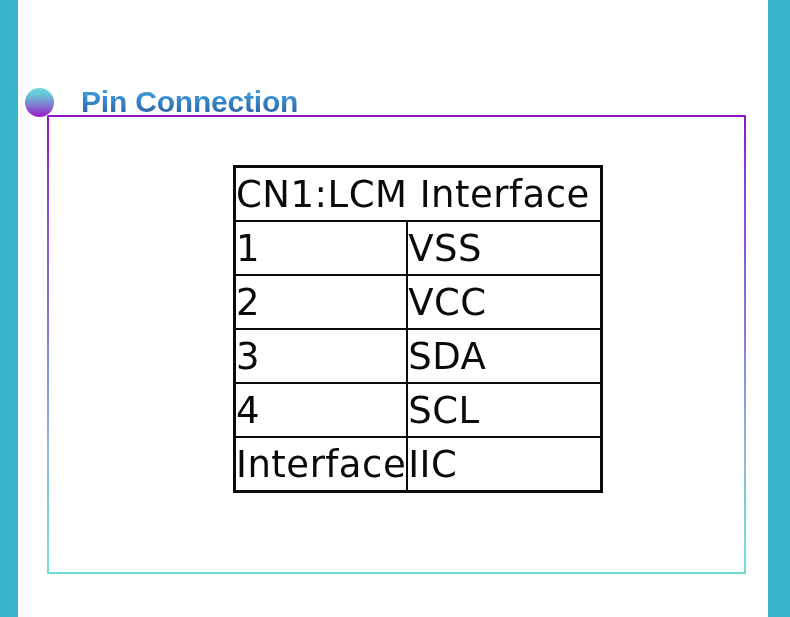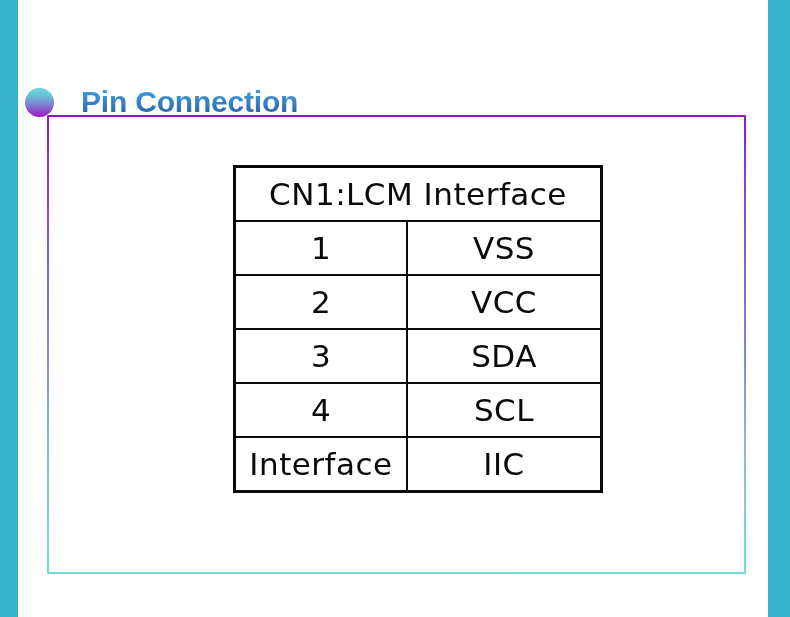--- a/index.html
+++ b/index.html
@@ -92,25 +92,25 @@
     top: 48px;
   }
   table.pin-table {
     border-collapse: collapse;
     border: 3px solid #0a0a0a;
     background: #ffffff;
     table-layout: fixed;
   }
   table.pin-table td {
     border: 2px solid #0a0a0a;
-    text-align: center;
+    text-align: left;
     vertical-align: middle;
     color: #0a0a0a;
     font-family: "DejaVu Sans", sans-serif;
-    font-size: 31px;
+    font-size: 37px;
     font-weight: 500;
     line-height: 1;
     padding: 0;
     height: 52px;
     letter-spacing: 0.5px;
     margin-left: 24px;
   }
   table.pin-table td.col-left  { width: 170px; }
   table.pin-table td.col-right { width: 192px; }
 

